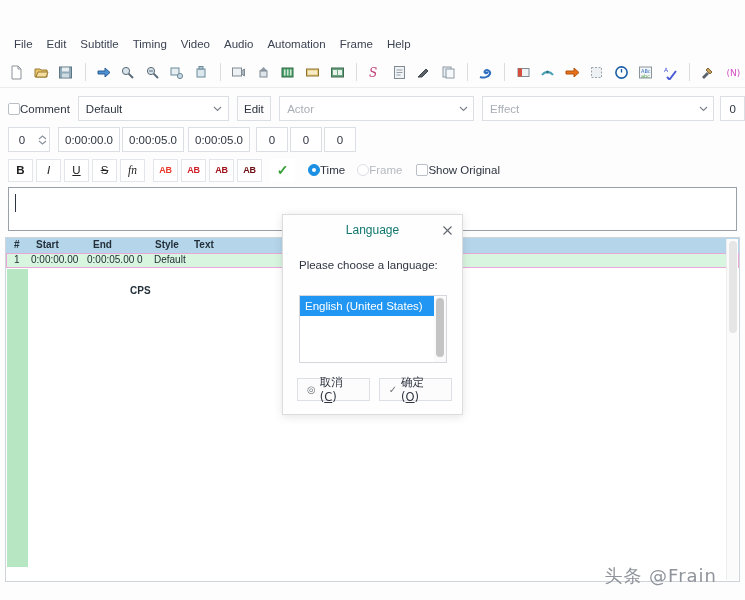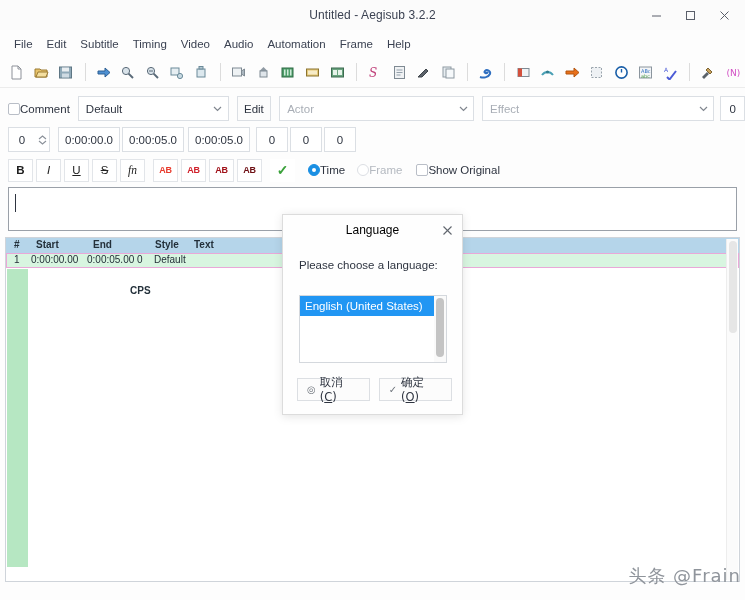--- a/index.html
+++ b/index.html
@@ -170,39 +170,39 @@
     position: absolute; right: 1px; top: 1px; width: 12px; height: 341px;
     background: #fbfbfb; border-left: 1px solid #ededed;
   }
   .gthumb {
     position: absolute; left: 2px; top: 2px; width: 8px; height: 92px;
     background: #e6e6e6; border-radius: 4px;
   }
 
   
   .watermark {
-    position: absolute; right: 4px; bottom: 12px;
+    position: absolute; right: 28px; bottom: 12px;
     font-size: 18px; color: #8f949b; letter-spacing: 1px;
     font-family: "DejaVu Sans", sans-serif;
   }
 
   
   .dlgshadow {
     position: absolute; left: 282px; top: 215px; width: 181px; height: 202px;
     background: rgba(0,0,0,.10); filter: blur(4px); border-radius: 3px;
   }
   .dialog {
     position: absolute; left: 282px; top: 214px; width: 181px; height: 201px;
     background: #fefefe; border: 1px solid #dcdcdc;
   }
   .dlghead {
     position: absolute; left: 0; top: 0; width: 179px; height: 30px;
     display: flex; align-items: center; justify-content: center;
   }
-  .dlgtitle { font-size: 12px; color: #000000; }
+  .dlgtitle { font-size: 12px; color: #0f766e; }
   .dlgclose {
     position: absolute; right: 6px; top: 6px; width: 18px; height: 18px;
     display: flex; align-items: center; justify-content: center; color: #60656d;
   }
   .dlgprompt {
     position: absolute; left: 16px; top: 44px; font-size: 11.5px; color: #2e3440;
   }
   .listbox {
     position: absolute; left: 16px; top: 80px; width: 148px; height: 68px;
     border: 1px solid #d4d8dd; background: #fff;
@@ -231,41 +231,20 @@
     font-family: "DejaVu Sans", sans-serif;
   }
   .dbtn u { text-decoration: underline; }
   .gi { color: #6d737b; font-size: 10px; }
 </style>
 </head>
 <body>
 
 <div id="app">
 
-  <div class="titlebar">
-    <div class="title">Untitled - Aegisub 3.2.2</div>
-    <div class="winbtns">
-      <div class="winbtn">
-        <svg width="11" height="11" viewBox="0 0 11 11">
-            <line x1="1" y1="6" x2="10" y2="6" stroke="#5a5f6a" stroke-width="1"></line>
-          </svg>
-      </div>
-      <div class="winbtn">
-        <svg width="11" height="11" viewBox="0 0 11 11">
-            <rect x="1.5" y="1.5" width="8" height="8" fill="none" stroke="#5a5f6a" stroke-width="1"></rect>
-          </svg>
-      </div>
-      <div class="winbtn">
-        <svg width="11" height="11" viewBox="0 0 11 11">
-            <line x1="1.5" y1="1.5" x2="9.5" y2="9.5" stroke="#5a5f6a" stroke-width="1"></line>
-            <line x1="9.5" y1="1.5" x2="1.5" y2="9.5" stroke="#5a5f6a" stroke-width="1"></line>
-          </svg>
-      </div>
-    </div>
-  </div>
 
   <div class="menubar">
     <div class="menuitem">File</div>
     <div class="menuitem">Edit</div>
     <div class="menuitem">Subtitle</div>
     <div class="menuitem">Timing</div>
     <div class="menuitem">Video</div>
     <div class="menuitem">Audio</div>
     <div class="menuitem">Automation</div>
     <div class="menuitem">Frame</div>

